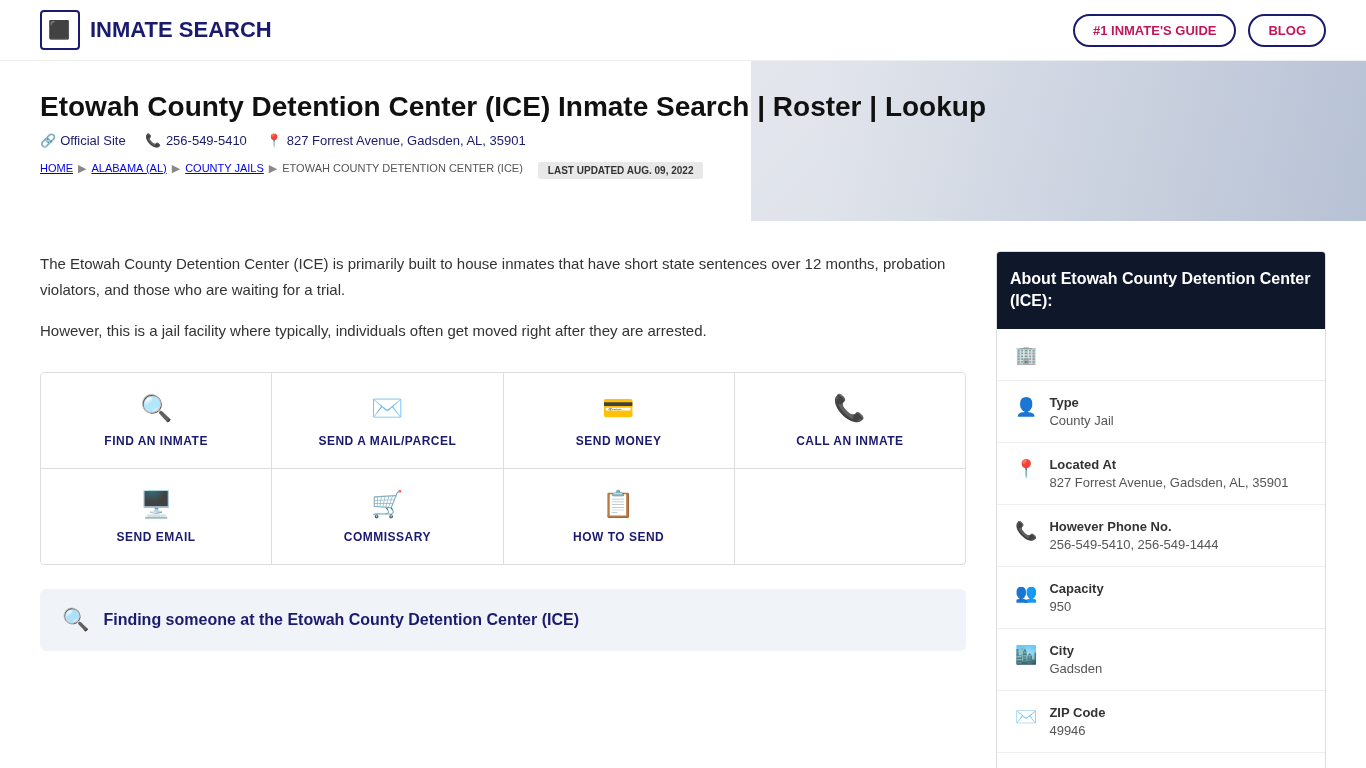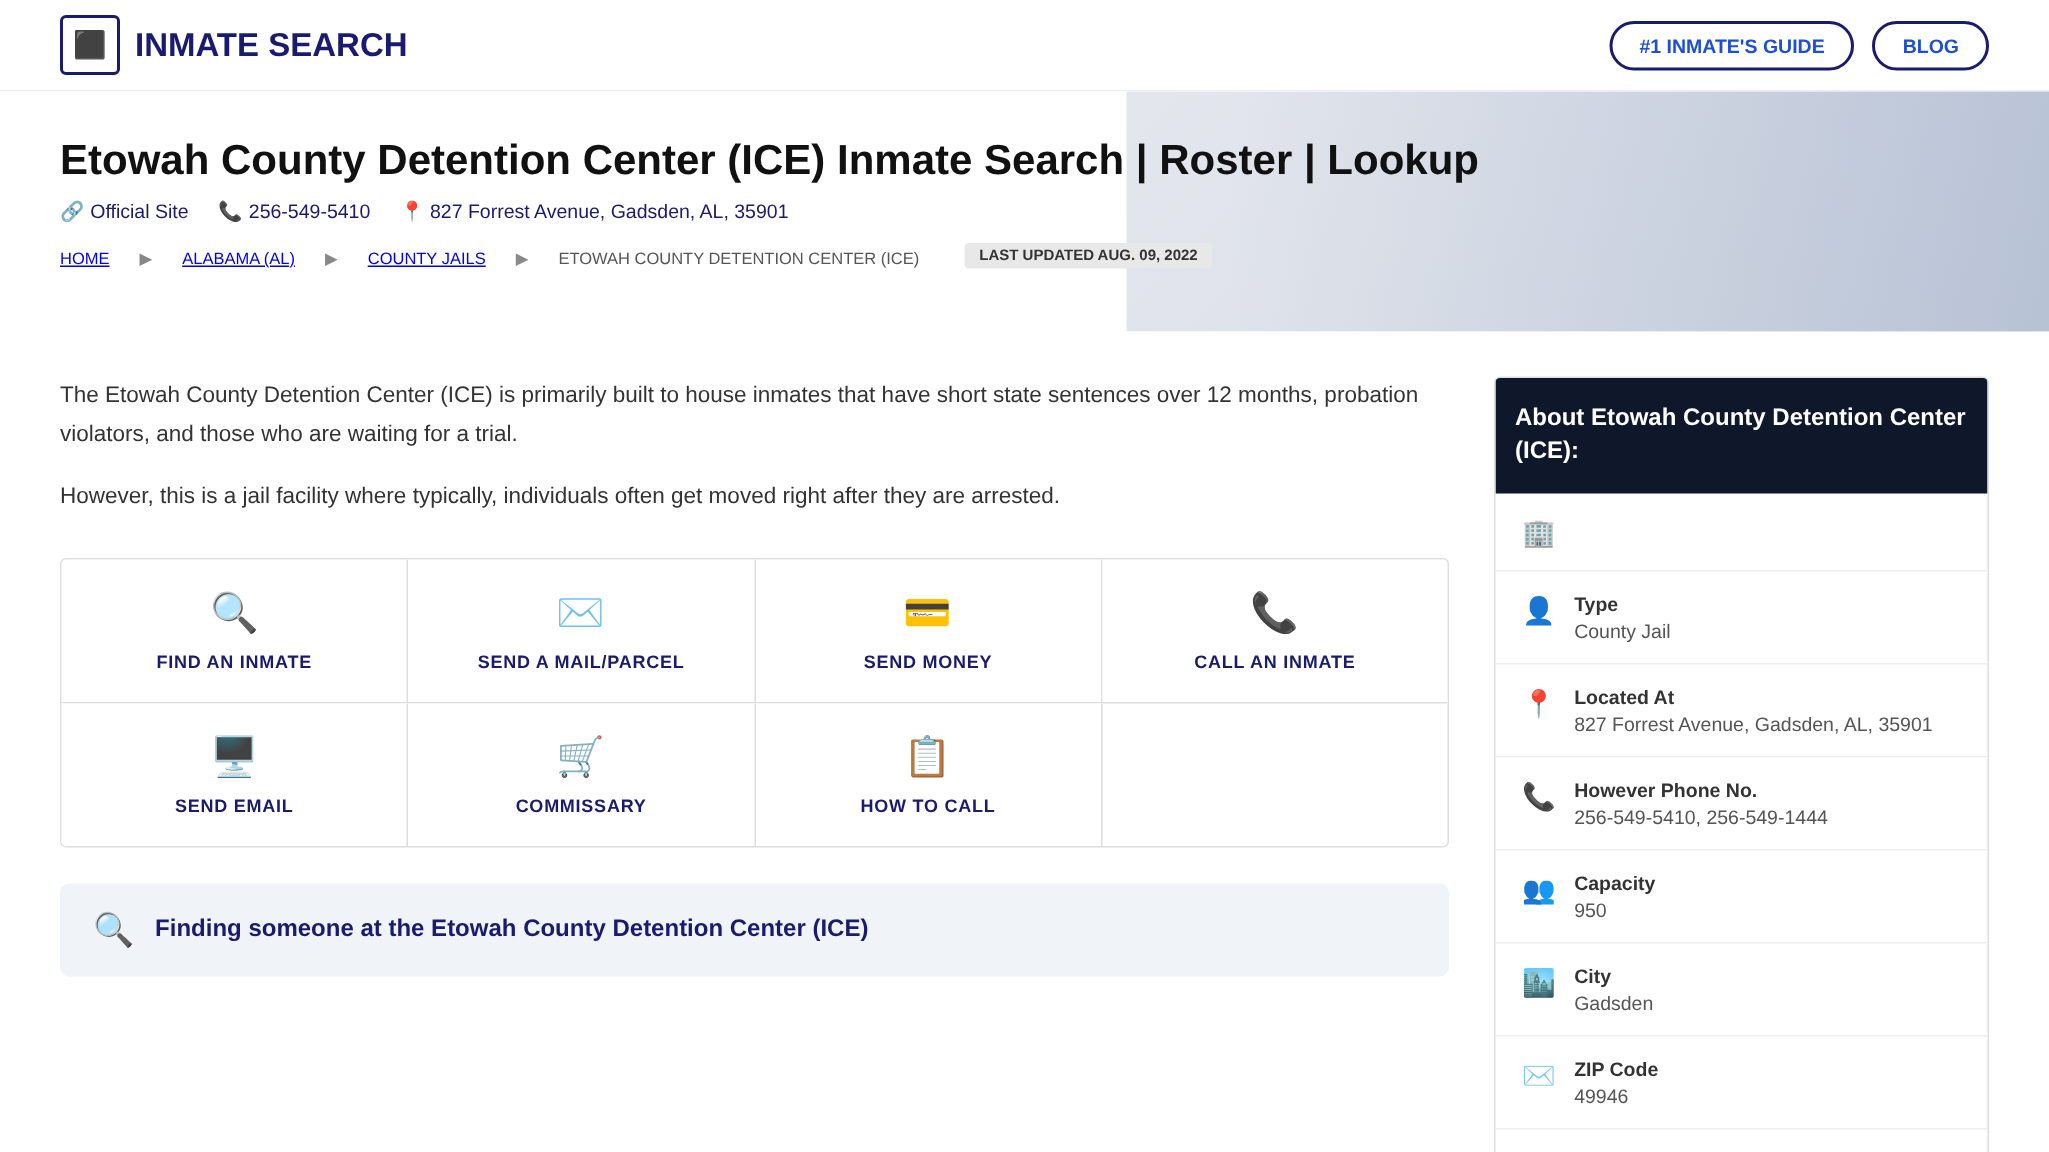--- a/index.html
+++ b/index.html
@@ -40,21 +40,21 @@
       display: flex;
       gap: 12px;
       align-items: center;
     }
     .header-btn {
       border: 2px solid #1a1a6e;
       border-radius: 20px;
       padding: 7px 18px;
       font-size: 13px;
       font-weight: bold;
-      color: #1d4ed8;
+      color: #be185d;
       background: #fff;
       cursor: pointer;
     }
 
     
     .hero {
       position: relative;
       background: linear-gradient(to right, #fff 60%, #d0d8e8 100%);
       padding: 30px 40px 20px 40px;
       overflow: hidden;
@@ -81,22 +81,22 @@
       gap: 20px;
       align-items: center;
       font-size: 13px;
       color: #1a1a6e;
       margin-bottom: 14px;
       flex-wrap: wrap;
     }
     .hero-meta a { color: #1a1a6e; text-decoration: none; display: flex; align-items: center; gap: 4px; }
     .breadcrumb {
       display: flex;
-      align-items: flex-end;
-      gap: 20px;
+      align-items: flex-start;
+      gap: 5px;
       font-size: 11px;
       color: #555;
       flex-wrap: wrap;
     }
     .breadcrumb span { color: #555; }
     .breadcrumb .sep { color: #888; }
     .breadcrumb .current { color: #555; }
     .breadcrumb .updated {
       background: #e8e8e8;
       padding: 3px 10px;
@@ -297,21 +297,21 @@
         <a class="card-item" href="#">
           <span class="card-icon">🖥️</span>
           <span class="card-label">SEND EMAIL</span>
         </a>
         <a class="card-item" href="#">
           <span class="card-icon">🛒</span>
           <span class="card-label">COMMISSARY</span>
         </a>
         <a class="card-item" href="#">
           <span class="card-icon">📋</span>
-          <span class="card-label">HOW TO CALL</span>
+          <span class="card-label">HOW TO SEND</span>
         </a>
 
         <div class="card-item" style="visibility:hidden; pointer-events:none;"></div>
       </div>
     </div>
 
     <div class="find-section">
       <span class="find-icon">🔍</span>
       <span class="find-text">Finding someone at the Etowah County Detention Center (ICE)</span>
     </div>

